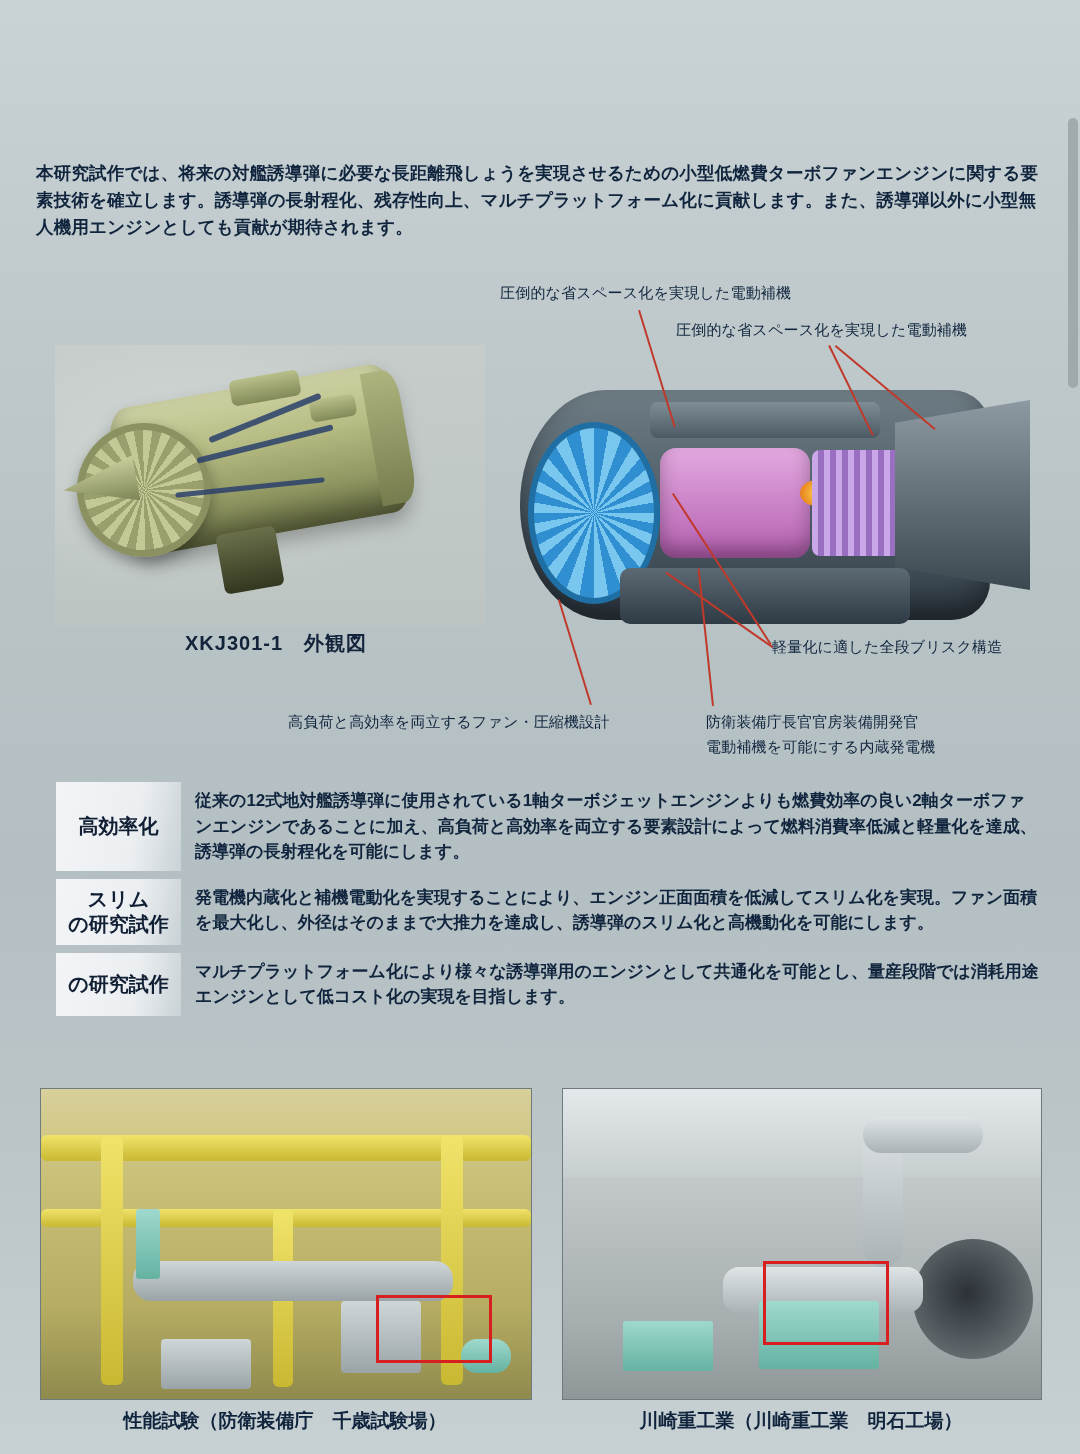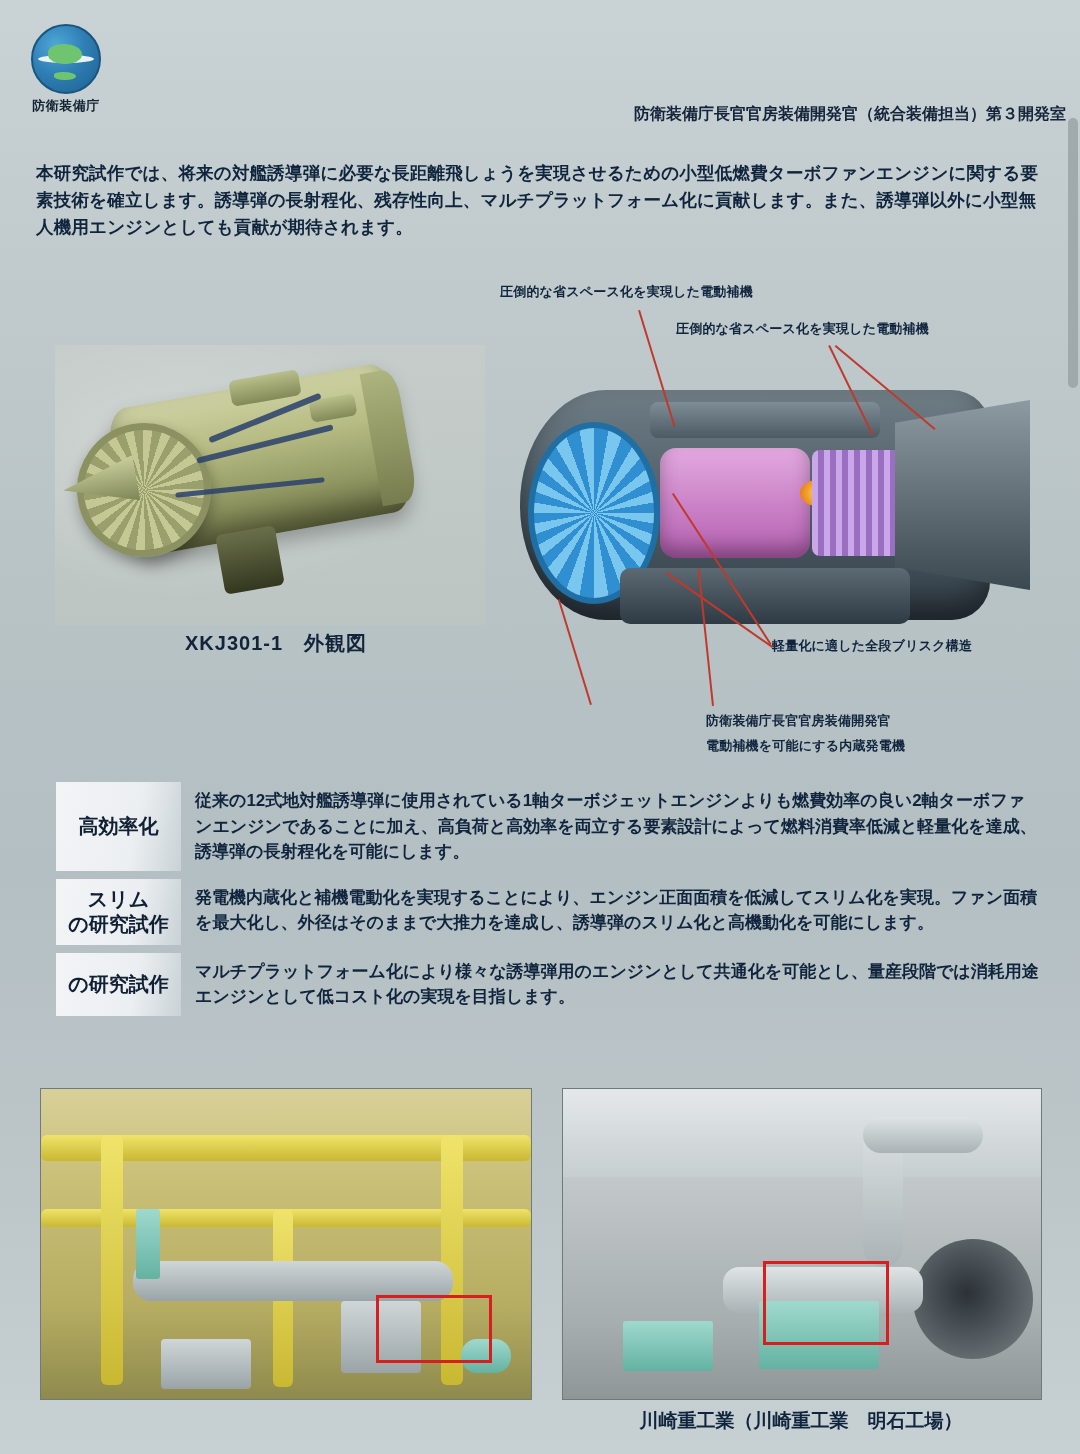--- a/index.html
+++ b/index.html
@@ -145,21 +145,21 @@
     background:linear-gradient(180deg,#5c6a73,#2f3b44);
     border-radius:10px;
   }
   .cut-flame{
     position:absolute;left:300px;top:150px;width:34px;height:26px;
     background:radial-gradient(circle,#ffd24d,#e06a10);
     border-radius:50%;
   }
   
   .callout{
-    position:absolute;font-size:13px;font-weight:bold;color:#10253d;
+    position:absolute;font-size:15px;font-weight:normal;color:#10253d;
     letter-spacing:0.2px;line-height:1.35;white-space:nowrap;
   }
   .lead{position:absolute;background:#c0392b;transform-origin:0 0;height:2px;}
   
   .features{
     position:absolute;left:56px;top:782px;right:32px;
   }
   .frow{display:flex;align-items:stretch;margin-bottom:8px;}
   .fkey{
     width:125px;flex:0 0 125px;
@@ -198,26 +198,21 @@
     position:absolute;right:2px;top:118px;width:10px;height:270px;
     background:#9aa3a6;border-radius:5px;opacity:.85;
   }
 </style>
 </head>
 <body>
 
 <div class="page">
 
   <div class="header">
-    <div class="logo">
-      <div class="globe"></div>
-      <div class="caption">防衛装備庁</div>
-    </div>
-  </div>
-  <div class="subtitle">防衛装備庁長官官房装備開発官（統合装備担当）第３開発室</div>
+  </div>
 
   <div class="scrollbar"></div>
 
   <div class="intro">本研究試作では、将来の対艦誘導弾に必要な長距離飛しょうを実現させるための小型低燃費ターボファンエンジンに関する要素技術を確立します。誘導弾の長射程化、残存性向上、マルチプラットフォーム化に貢献します。また、誘導弾以外に小型無人機用エンジンとしても貢献が期待されます。</div>
 
   <div class="photo-exterior">
     <div class="eng-body"></div>
     <div class="eng-fan"></div>
     <div class="eng-cone"></div>
     <div class="eng-acc" style="left:175px;top:30px;width:70px;height:26px;transform:rotate(-10deg);"></div>
@@ -244,20 +239,21 @@
   <div class="lead" style="left:640px;top:310px;width:122px;transform:rotate(73deg);"></div>
 
   <div class="callout" style="left:676px;top:320px;">圧倒的な省スペース化を実現した電動補機</div>
   <div class="lead" style="left:830px;top:345px;width:100px;transform:rotate(64deg);"></div>
   <div class="lead" style="left:836px;top:345px;width:130px;transform:rotate(40deg);"></div>
 
   <div class="callout" style="left:772px;top:637px;">軽量化に適した全段ブリスク構造</div>
   <div class="lead" style="left:770px;top:645px;width:180px;transform:rotate(-123deg);"></div>
   <div class="lead" style="left:772px;top:648px;width:130px;transform:rotate(-145deg);"></div>
 
+  <div class="callout" style="left:288px;top:712px;">高負荷と高効率を両立するファン・圧縮機設計</div>
   <div class="lead" style="left:590px;top:705px;width:110px;transform:rotate(-107deg);"></div>
 
   <div class="callout" style="left:706px;top:712px;">防衛装備庁長官官房装備開発官</div>
   <div class="callout" style="left:706px;top:737px;">電動補機を可能にする内蔵発電機</div>
   <div class="lead" style="left:712px;top:706px;width:138px;transform:rotate(-96deg);"></div>
 
   <div class="features">
     <div class="frow">
       <div class="fkey">高効率化</div>
       <div class="fval">従来の12式地対艦誘導弾に使用されている1軸ターボジェットエンジンよりも燃費効率の良い2軸ターボファンエンジンであることに加え、高負荷と高効率を両立する要素設計によって燃料消費率低減と軽量化を達成、誘導弾の長射程化を可能にします。</div>
@@ -290,15 +286,16 @@
     <div class="rig" style="left:0;top:0;width:478px;height:88px;background:linear-gradient(180deg,#e4e8ea,#c7ced0);border-radius:0;"></div>
     <div class="rig" style="left:300px;top:28px;width:40px;height:150px;border-radius:20px;"></div>
     <div class="rig" style="left:300px;top:28px;width:120px;height:36px;border-radius:18px;"></div>
     <div class="rig" style="left:350px;top:150px;width:120px;height:120px;border-radius:60px;background:radial-gradient(circle at 45% 45%,#2b3136,#7b8488);"></div>
     <div class="rig" style="left:160px;top:178px;width:200px;height:46px;border-radius:16px;"></div>
     <div class="teal" style="left:196px;top:212px;width:120px;height:68px;"></div>
     <div class="teal" style="left:60px;top:232px;width:90px;height:50px;"></div>
     <div class="redbox" style="left:200px;top:172px;width:120px;height:78px;"></div>
   </div>
 
+  <div class="bcap bcap-left">性能試験（防衛装備庁　千歳試験場）</div>
   <div class="bcap bcap-right">川崎重工業（川崎重工業　明石工場）</div>
 
 </div>
 
 </body></html>

